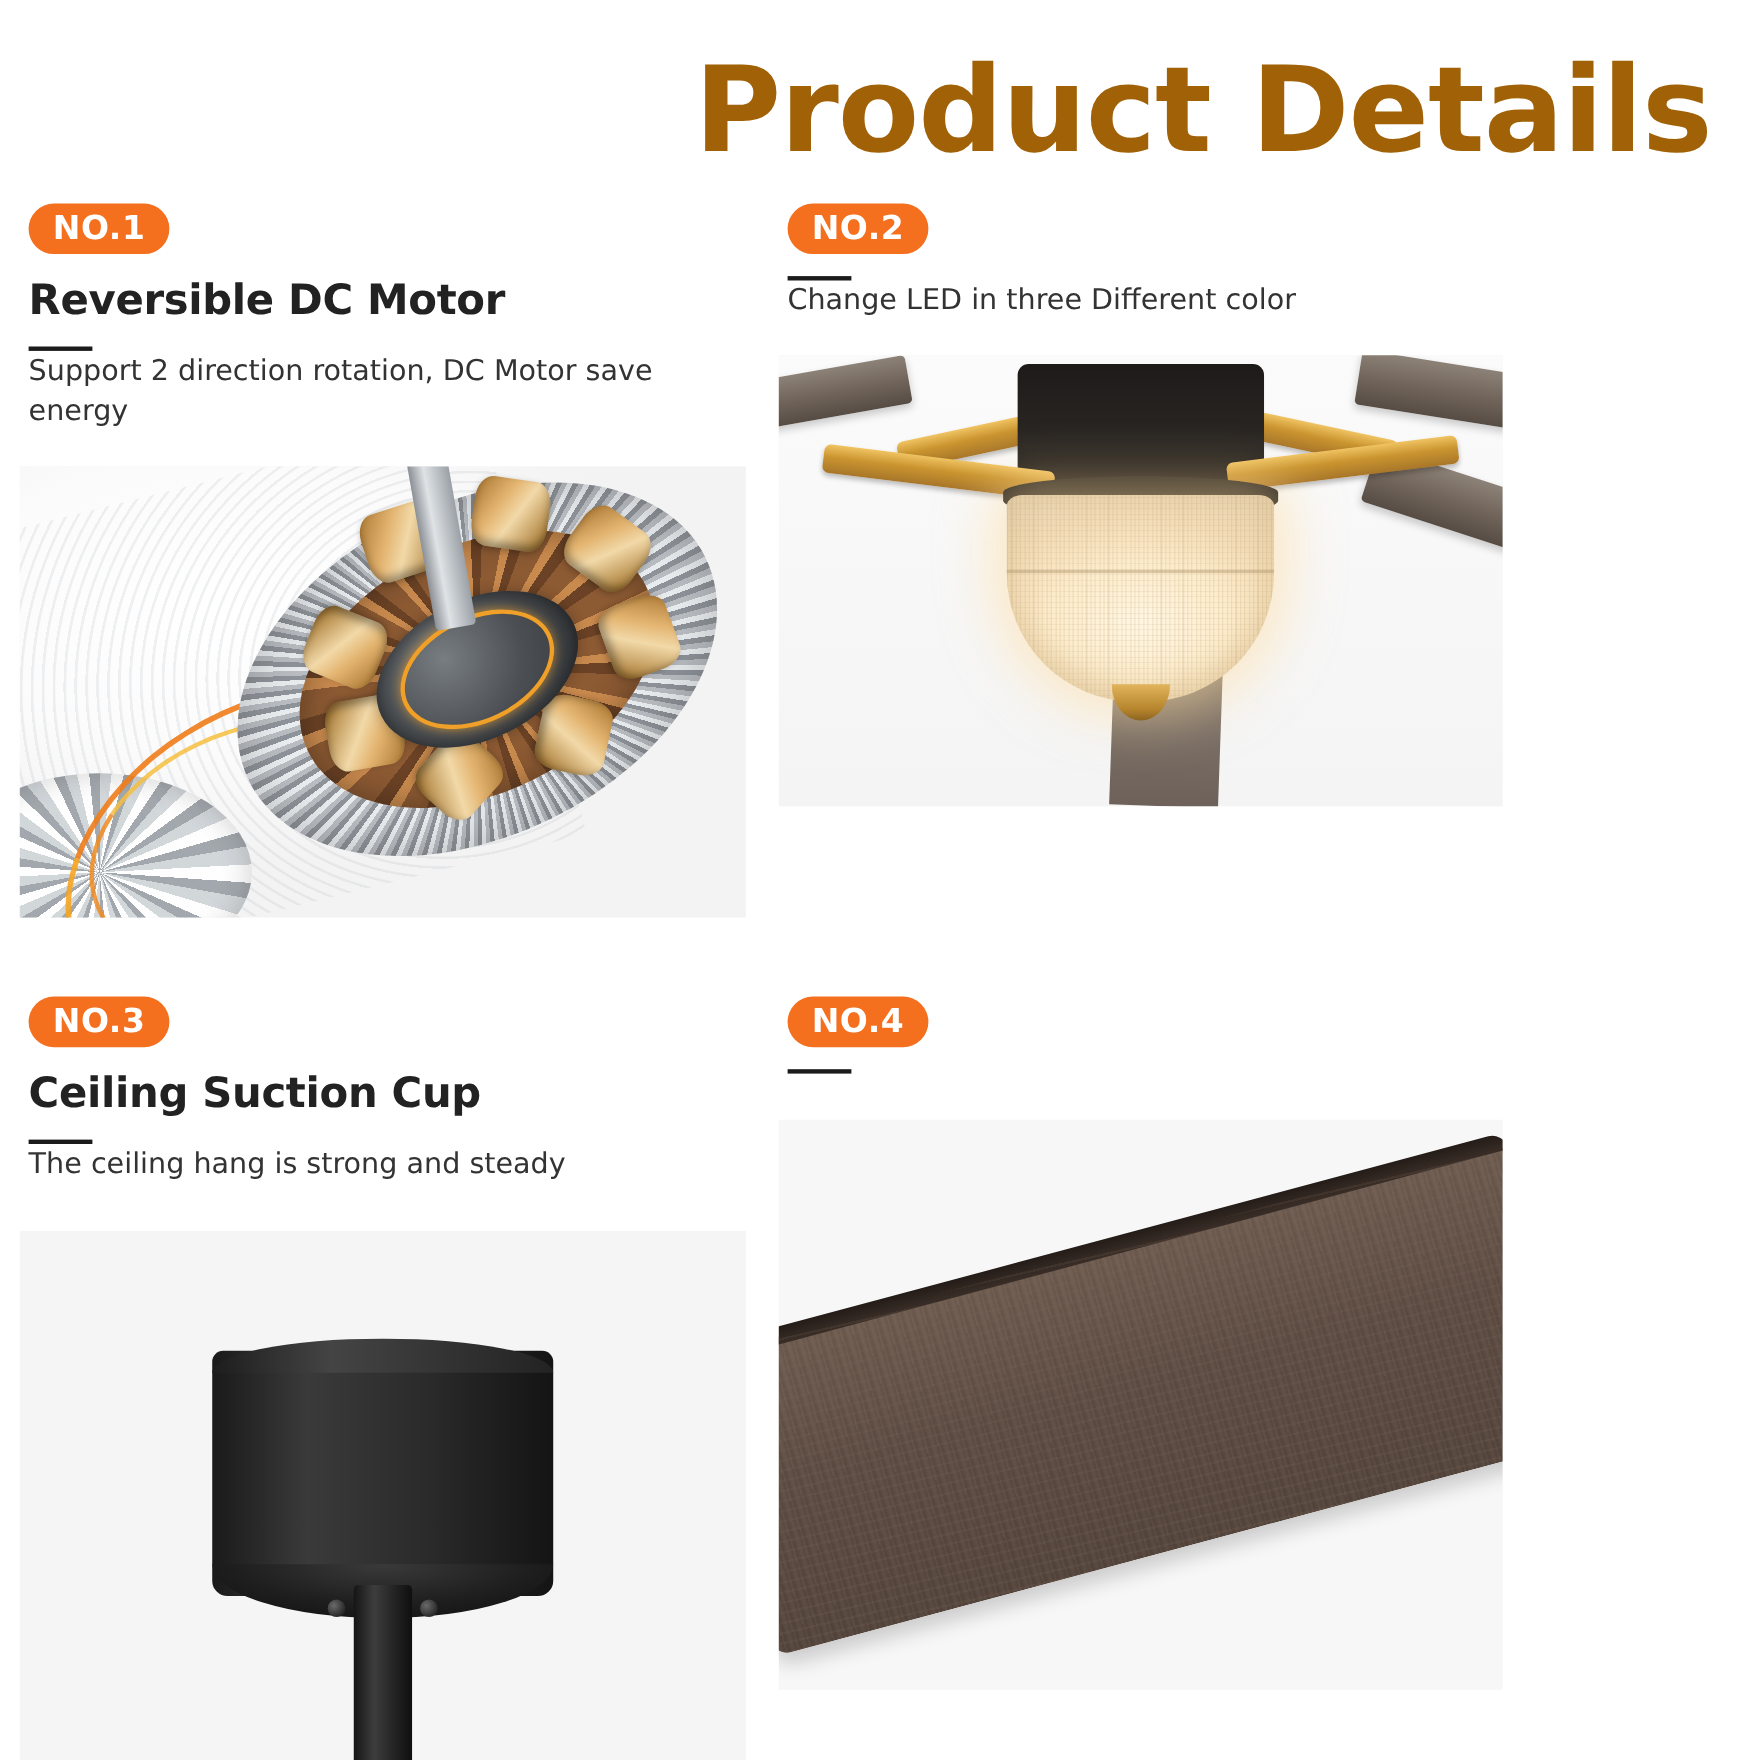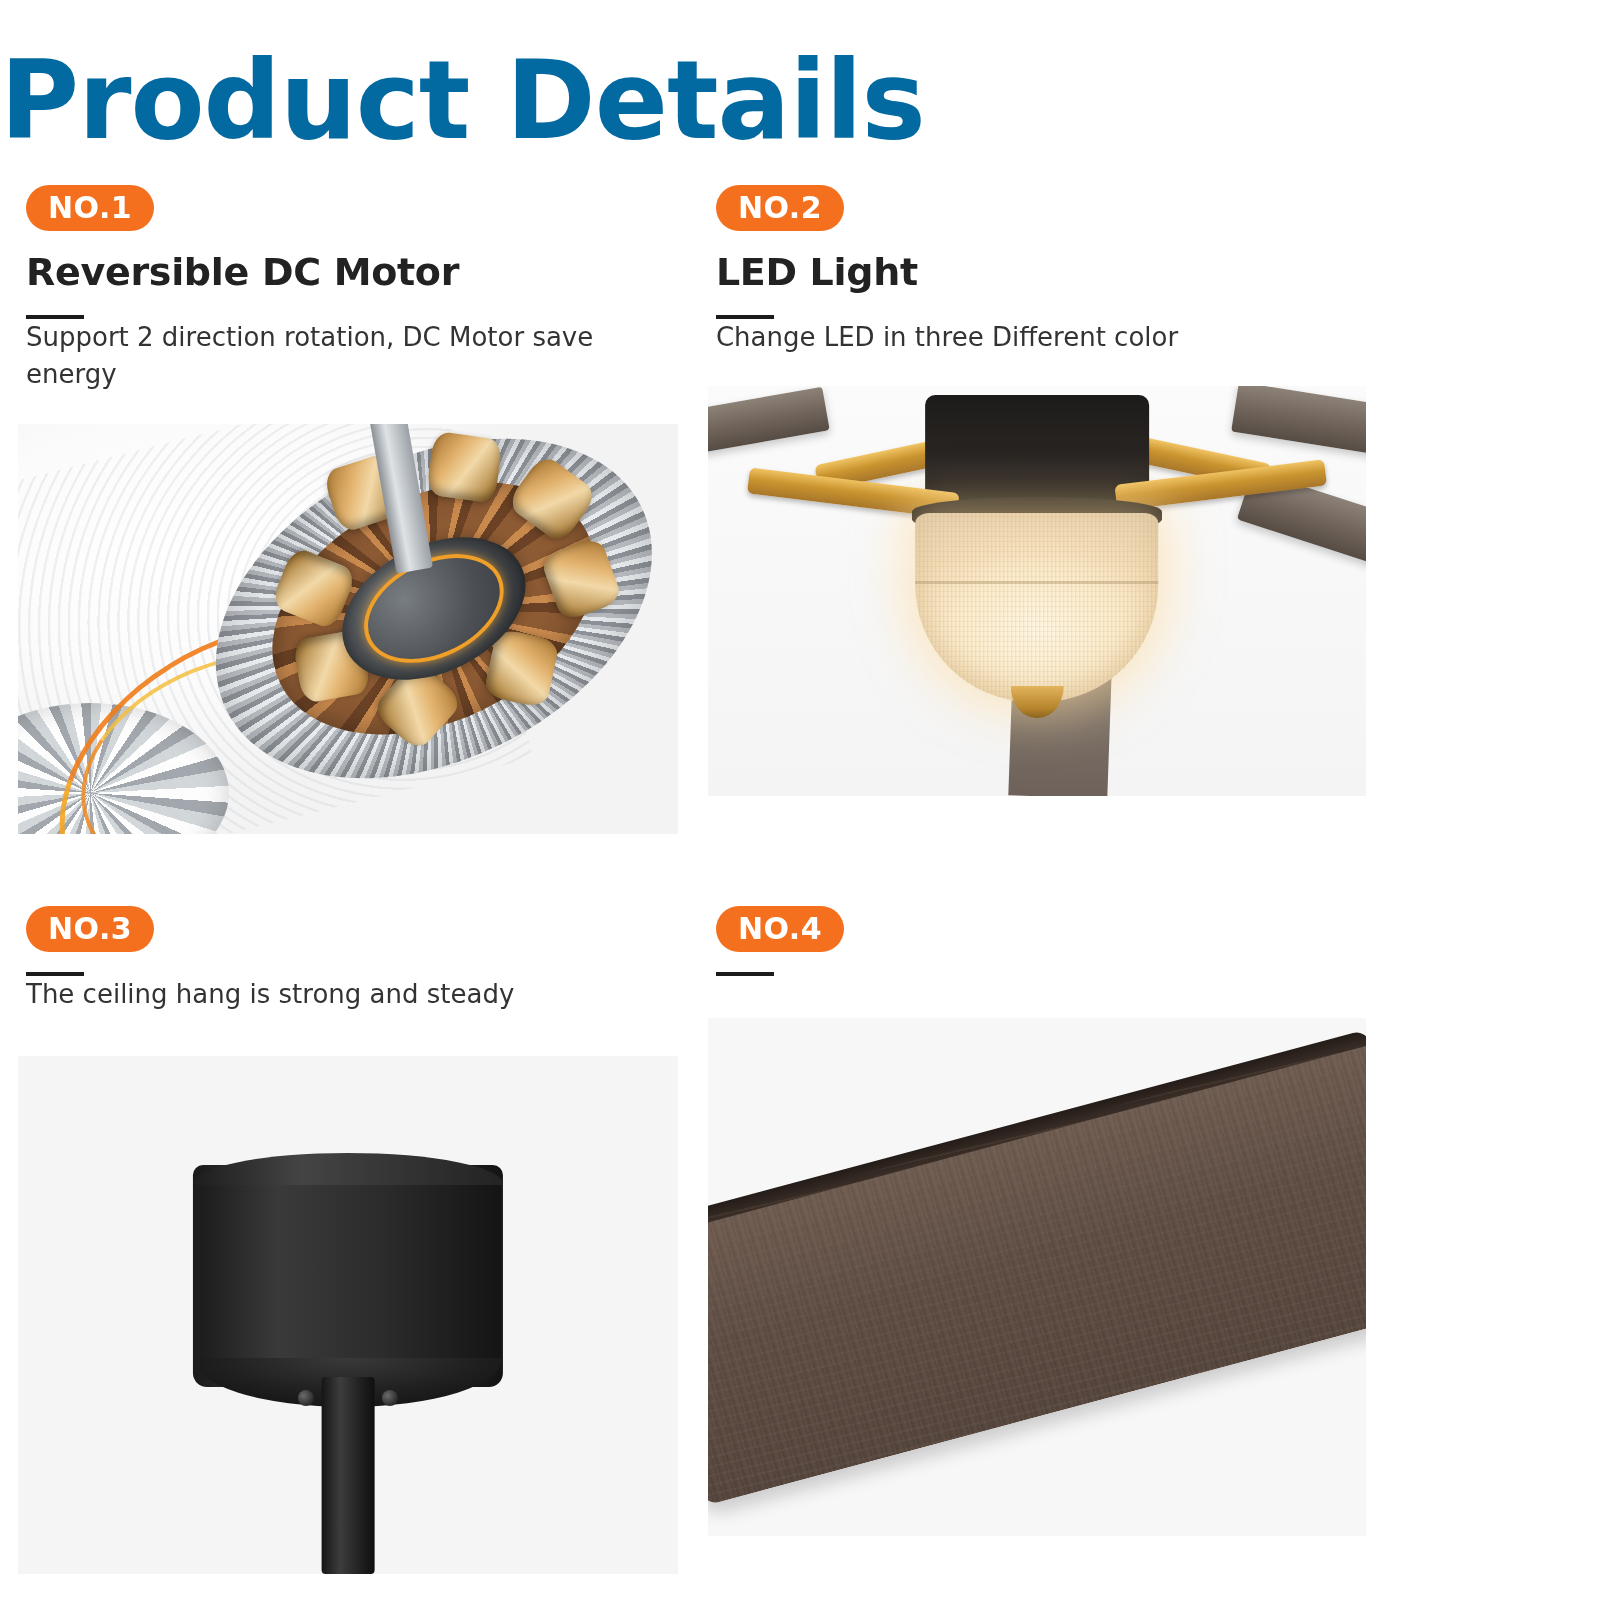--- a/index.html
+++ b/index.html
@@ -18,26 +18,26 @@
     height: 1600px;
     background: #ffffff;
   }
 
   
   .page-title {
     position: absolute;
     top: 42px;
     left: 0;
     width: 1556px;
-    text-align: left;
+    text-align: right;
     font-size: 108px;
     line-height: 1.1;
     font-weight: 700;
     letter-spacing: -1px;
-    color: #0369a1;
+    color: #a16207;
     font-family: "DejaVu Sans", "Liberation Sans", sans-serif;
   }
 
   
   .grid {
     position: absolute;
     top: 185px;
     left: 0;
     width: 1600px;
   }
@@ -476,21 +476,20 @@
             <div class="rotor-hub"></div>
             <div class="rotor-ring"></div>
             <div class="shaft"></div>
           </div>
         </div>
       </div>
 
       <div class="col col-right">
         <div class="feature-text">
           <span class="badge">NO.2</span>
-          <div class="feature-heading">LED Light</div>
           <div class="divider"></div>
           <div class="feature-desc">Change LED in three Different color</div>
         </div>
         <div class="panel">
           <div class="led-bg"></div>
           <div class="blade blade-l"></div>
           <div class="blade blade-r1"></div>
           <div class="blade blade-r2"></div>
           <div class="arm arm-l2"></div>
           <div class="arm arm-r2"></div>
@@ -507,20 +506,21 @@
         </div>
       </div>
 
     </div>
 
     <div class="row row-2">
 
       <div class="col col-left">
         <div class="feature-text">
           <span class="badge">NO.3</span>
+          <div class="feature-heading">Ceiling Suction Cup</div>
           <div class="divider"></div>
           <div class="feature-desc">The ceiling hang is strong and steady</div>
         </div>
         <div class="panel panel-tall">
           <div class="cup-bg"></div>
           <div class="cup-can">
             <div class="cup-top"></div>
             <div class="cup-bottom-face">
               <div class="cup-screw screw-l"></div>
               <div class="cup-screw screw-r"></div>

